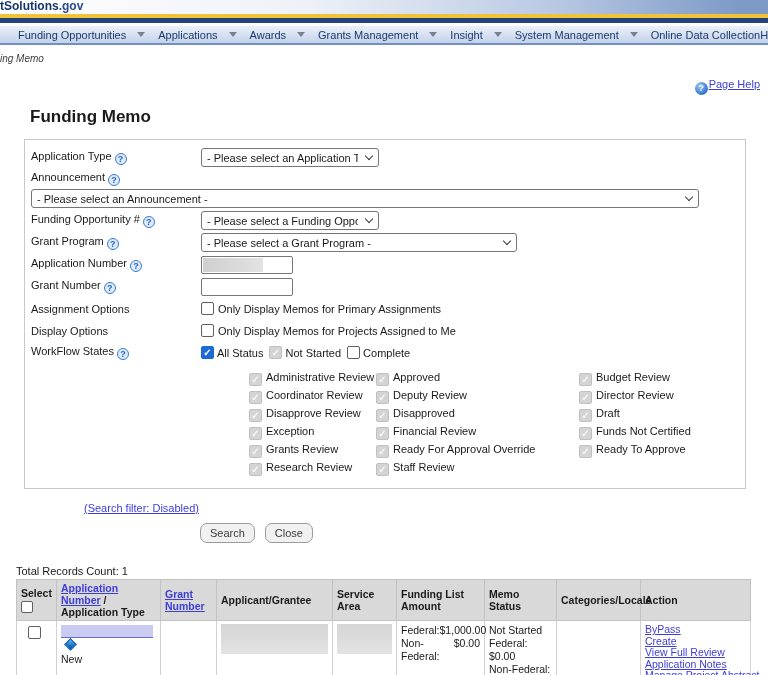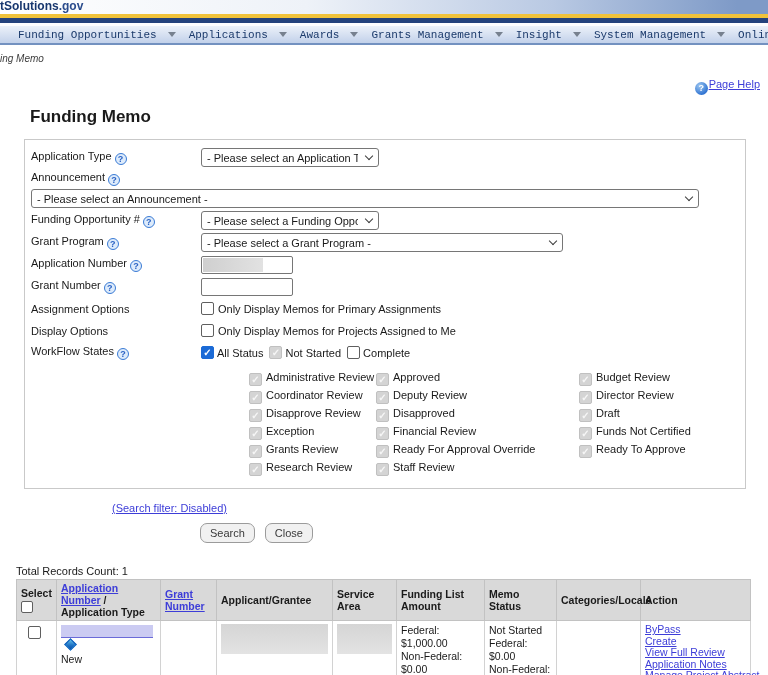--- a/index.html
+++ b/index.html
@@ -13,21 +13,21 @@
   .logo-b { font-weight:bold; }
   .logo-s { font-weight:bold; color:#2a4b8c; }
   .stripe-gold { height:4px; background:#f0c23a; }
   .stripe-navy { height:5px; background:#24427c; }
   .stripe-gap  { height:3px; background:#fdfdfe; }
 
   
   .navbar { height:19px; display:flex; align-items:center; padding:0 10px 0 18px;
     background:linear-gradient(#ecf1f9,#c2d1ea); border-bottom:2px solid #7391c0; }
   .nav-items { display:flex; align-items:center; }
-  .nav-item { color:#1b3a6b; cursor:pointer; white-space:nowrap;font-family:Liberation Mono, monospace; }
+  .nav-item { color:#1b3a6b; cursor:pointer; white-space:nowrap; }
   .nav-arrow { width:0; height:0; border-left:4px solid transparent; border-right:4px solid transparent;
     border-top:5px solid #77818f; display:inline-block; margin:0 13px 0 11px; }
   .nav-help { margin-left:auto; color:#1b3a6b; cursor:pointer; white-space:nowrap; }
 
   
   .breadcrumb { margin-top:8px; font-style:italic; font-size:10px; color:#3c3c3c; }
   .pagehelp-row { text-align:right; margin:14px 8px 0 0; }
   .help-ball { display:inline-block; width:13px; height:13px; border-radius:50%;
     background:radial-gradient(circle at 35% 30%, #9cc6f0, #2a6fd0 75%); color:#fff;
     font-size:9px; font-weight:bold; text-align:center; line-height:13px; vertical-align:-3px; margin-right:1px; }
@@ -57,38 +57,38 @@
   .cb-un  { border:1px solid #5f5f5f; background:#fff; color:transparent; }
   .cb-chk { background:#1b6ad6; border:1px solid #1b6ad6; color:#fff; font-weight:bold; }
   .cb-dis { background:#d4d4d4; border:1px solid #c0c0c0; color:#f6f6f6; font-weight:bold; }
   .cb-sm { width:12px; height:12px; line-height:11px; }
   .wf-inline span.cb { margin-right:3px; }
   .wf-inline .cb-label { margin-right:6px; }
   .wf-grid { display:grid; grid-template-columns:127px 203px 1fr; margin:9px 0 2px 218px; row-gap:3px; }
   .wf-cell { white-space:nowrap; }
 
   
-  .filter-row { margin:13px 0 0 112px; }
+  .filter-row { margin:13px 0 0 84px; }
   .btn-row { margin:9px 0 0 200px; display:flex; gap:10px; }
   .btn { font:11px "Liberation Sans",sans-serif; background:#f1f1f1; border:1px solid #9b9b9b;
     border-radius:7px; padding:3px 9px; color:#3a3a3a; cursor:pointer; }
 
   
   .total-row { margin:22px 0 2px 16px; }
   table.results { margin-left:16px; width:734px; border-collapse:collapse; font-size:10.5px; table-layout:fixed; }
   table.results th { background:#d9d9d9; border:1px solid #c2c2c2; text-align:left;
     vertical-align:middle; padding:2px 4px; font-weight:bold; }
   table.results td { border:1px solid #d2d2d2; vertical-align:top; padding:3px 4px; background:#fff; }
   .redact-link { display:inline-block; width:92px; height:13px; background:#cbcbf2;
     border-bottom:1px solid #6a6ad8; vertical-align:middle; }
   .diamond { display:inline-block; width:9px; height:9px; transform:rotate(45deg);
     background:linear-gradient(135deg,#66c2e8 0%,#2176c7 55%,#0b4ea2 100%);
     border:1px solid #1565c0; margin-left:5px; vertical-align:middle; cursor:pointer; }
   .redact-block { background:linear-gradient(#d5d5d5,#e3e3e3); height:30px; width:100%; }
-  .fund-line { display:flex; justify-content:space-between; line-height:13px;flex-direction:column; }
+  .fund-line { display:flex; justify-content:space-between; line-height:13px; }
   .memo-line { line-height:13px; }
   .action-cell a { font-size:10.5px; line-height:11.6px; white-space:nowrap; }
   .new-label { margin-top:3px; }
 </style>
 </head>
 <body>
 
 <div class="banner">
   <div class="logo">
     <span class="logo-b">tSolutions</span><span class="logo-s">.gov</span>
@@ -156,21 +156,21 @@
     <div class="sel" style="width:178px">
       <span class="sel-text">- Please select a Funding Opportunity # -</span>
       <span class="chev"></span>
     </div>
   </div>
 
   <div class="frow">
     <div class="flabel">
       <span>Grant Program</span><span class="qicon">?</span>
     </div>
-    <div class="sel" style="width:362px">
+    <div class="sel" style="width:316px">
       <span class="sel-text">- Please select a Grant Program -</span>
       <span class="chev"></span>
     </div>
   </div>
 
   <div class="frow">
     <div class="flabel">
       <span>Application Number</span><span class="qicon">?</span>
     </div>
     <span class="inp-wrap">

